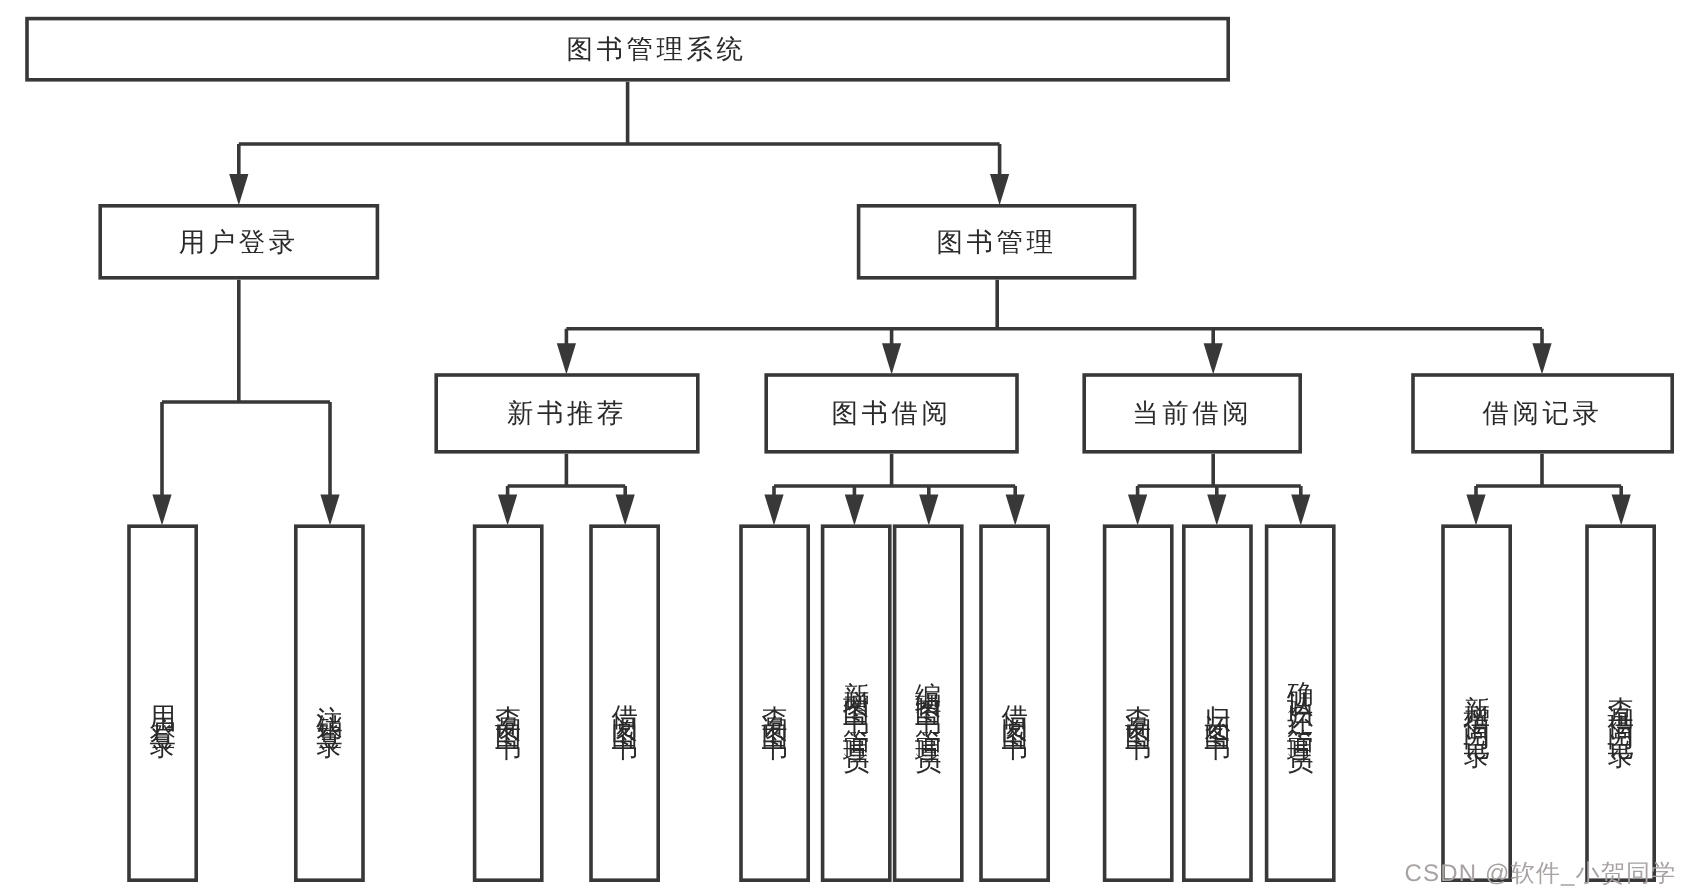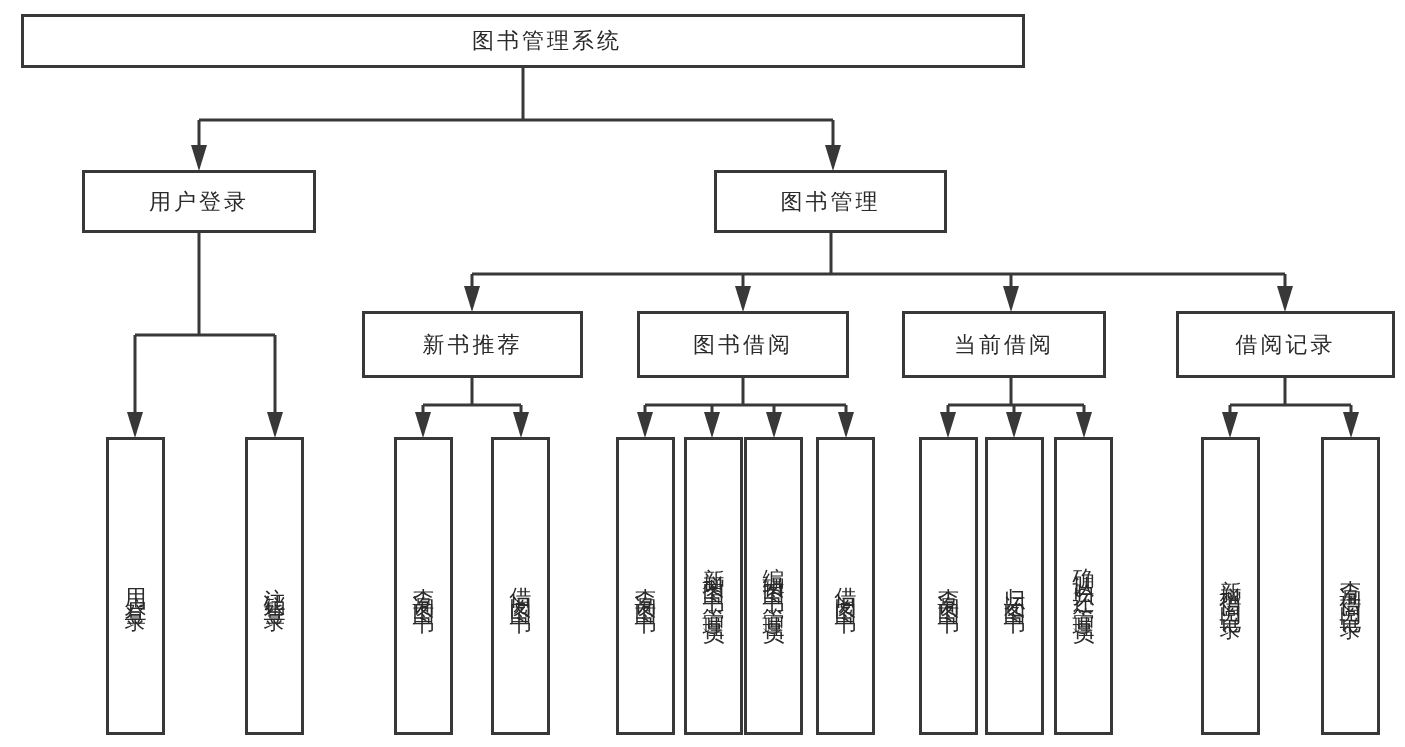--- a/index.html
+++ b/index.html
@@ -103,21 +103,21 @@
   <div class="node" style="left:714px;top:170px;width:233px;height:63px;">
     <span class="label">图书管理</span>
   </div>
 
   <div class="node" style="left:362px;top:311px;width:221px;height:67px;">
     <span class="label">新书推荐</span>
   </div>
   <div class="node" style="left:637px;top:311px;width:212px;height:67px;">
     <span class="label">图书借阅</span>
   </div>
-  <div class="node" style="left:902px;top:311px;width:204px;height:67px;">
+  <div class="node" style="left:902px;top:311px;width:183px;height:67px;">
     <span class="label">当前借阅</span>
   </div>
   <div class="node" style="left:1176px;top:311px;width:219px;height:67px;">
     <span class="label">借阅记录</span>
   </div>
 
   <div class="node vertical" style="left:106px;top:437px;width:59px;height:298px;">
     <span class="label">用户登录</span>
   </div>
   <div class="node vertical" style="left:245px;top:437px;width:59px;height:298px;">
@@ -154,13 +154,14 @@
     <span class="label">确认归还（管理员）</span>
   </div>
 
   <div class="node vertical" style="left:1201px;top:437px;width:59px;height:298px;">
     <span class="label">新增借阅记录</span>
   </div>
   <div class="node vertical" style="left:1321px;top:437px;width:59px;height:298px;">
     <span class="label">查询借阅记录</span>
   </div>
 
+  <div id="watermark">CSDN @软件_小贺同学</div>
 </div>
 
 </body></html>

